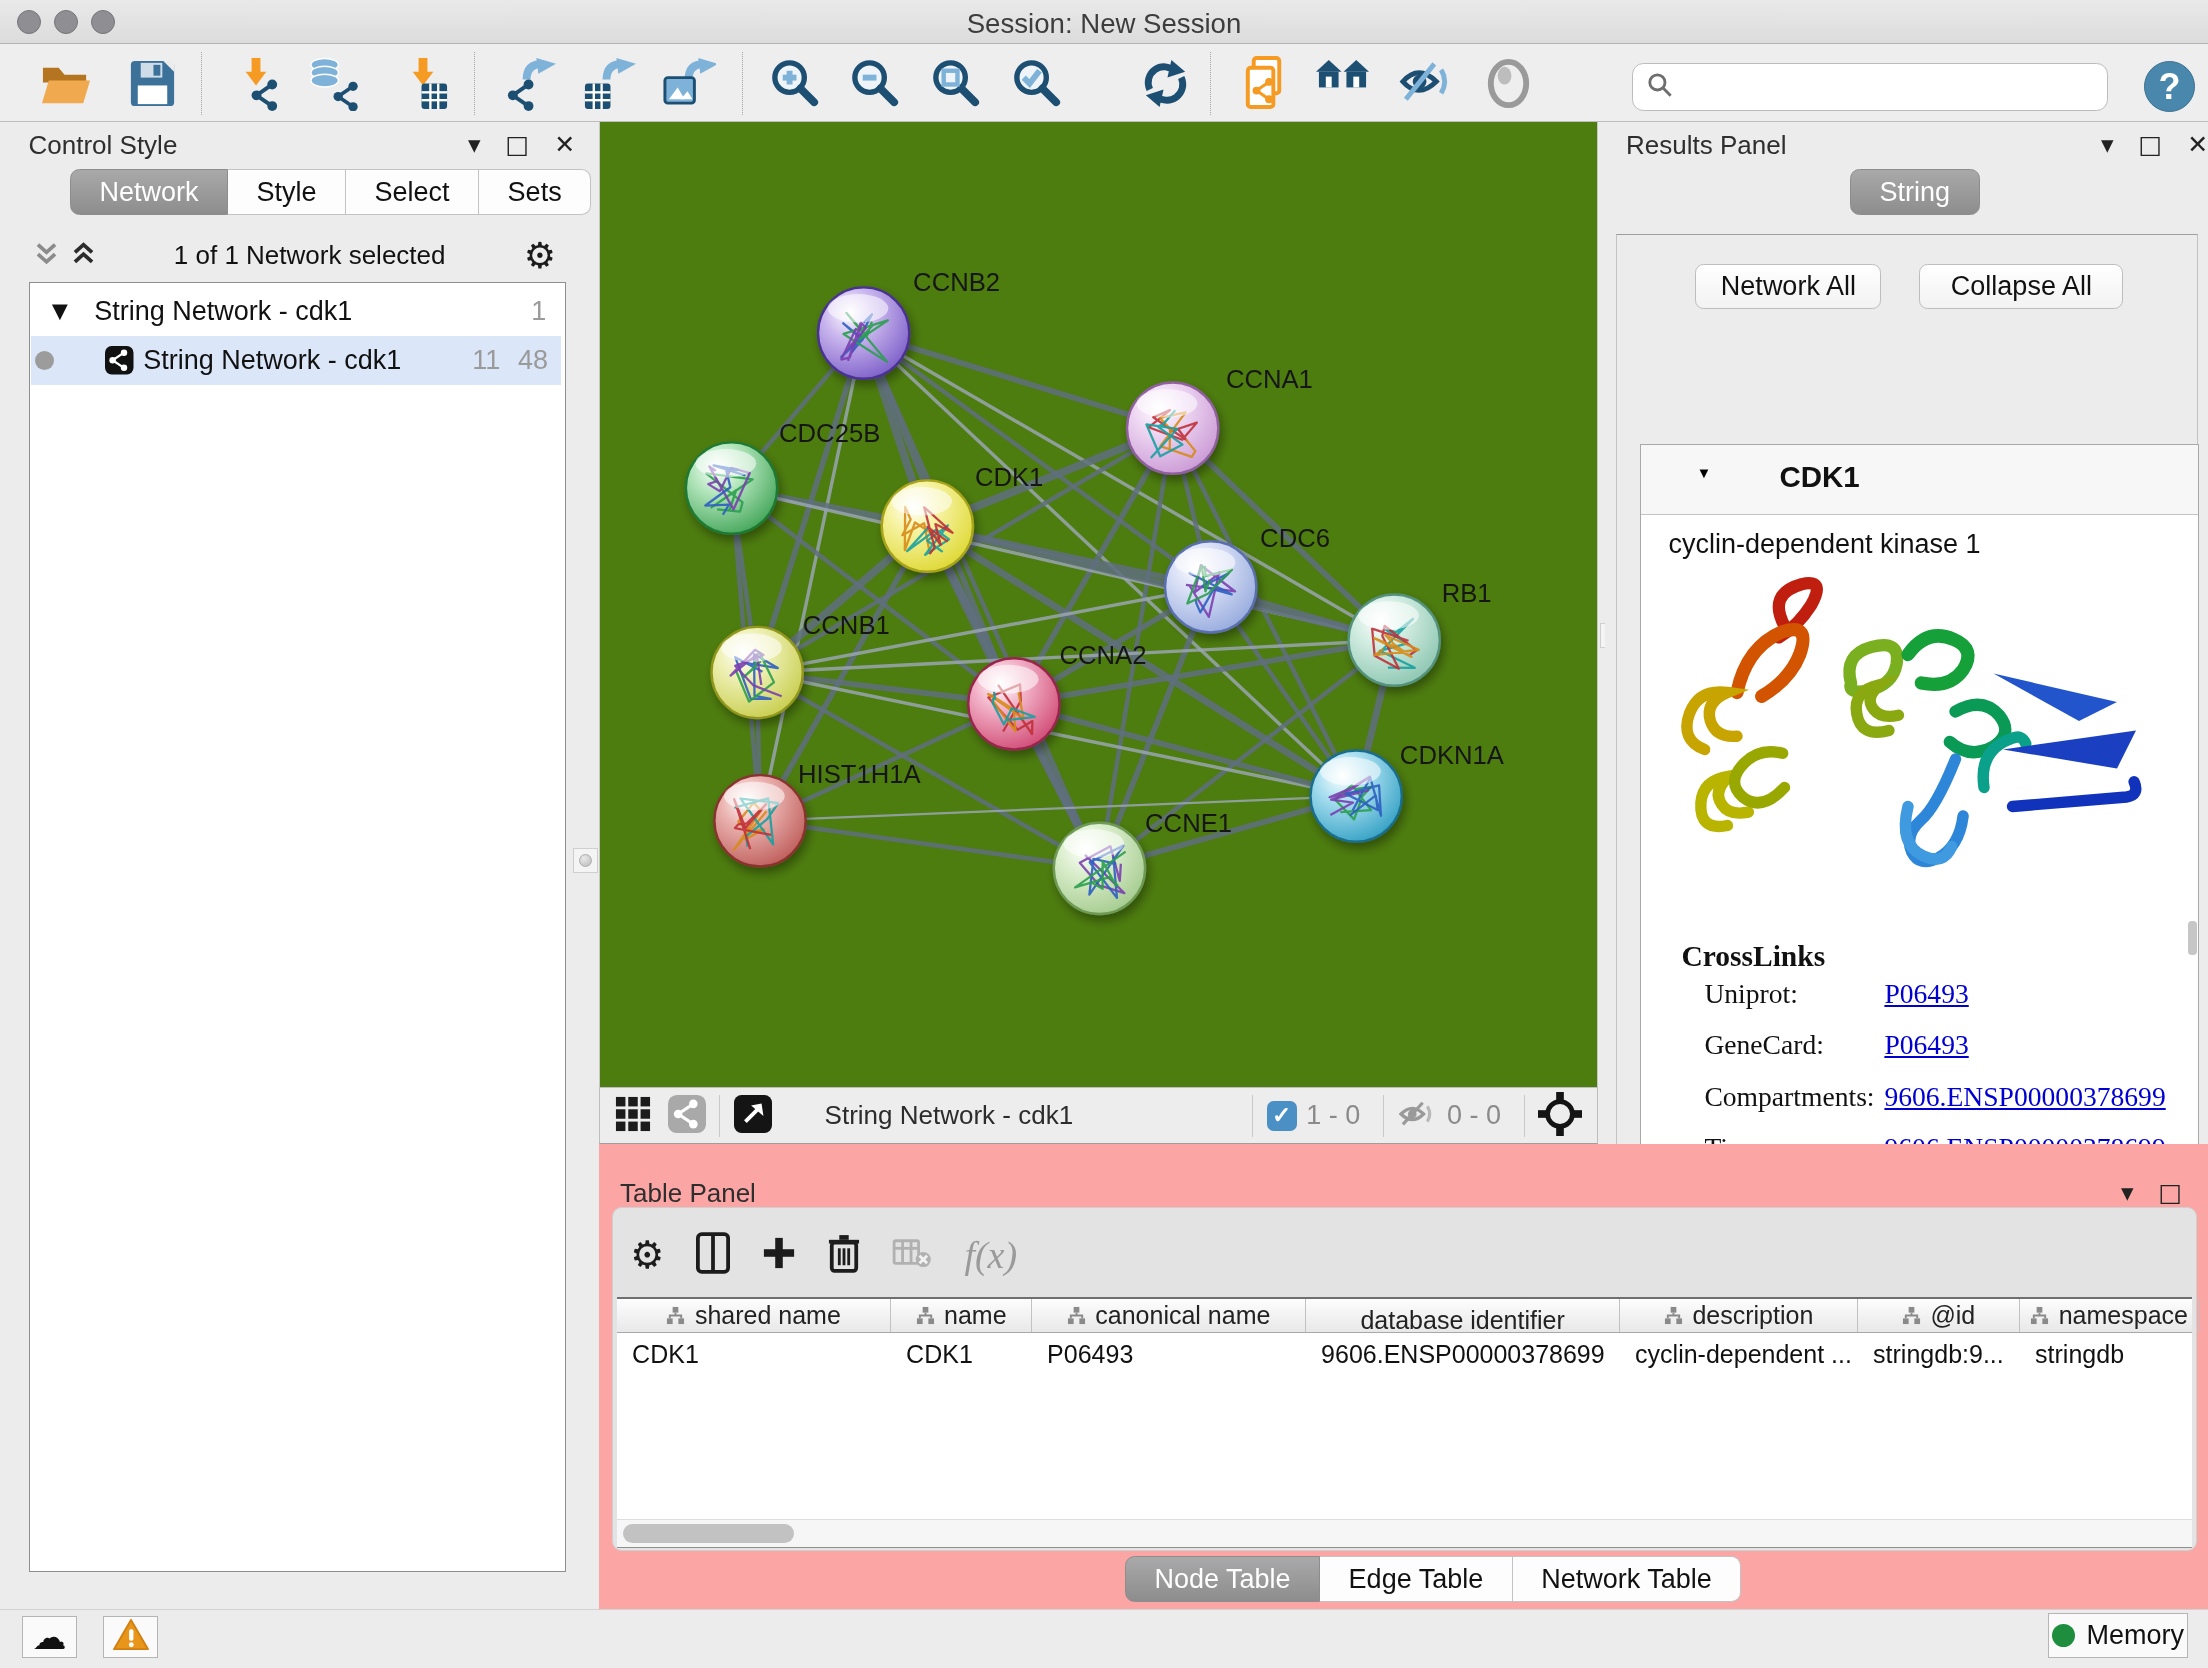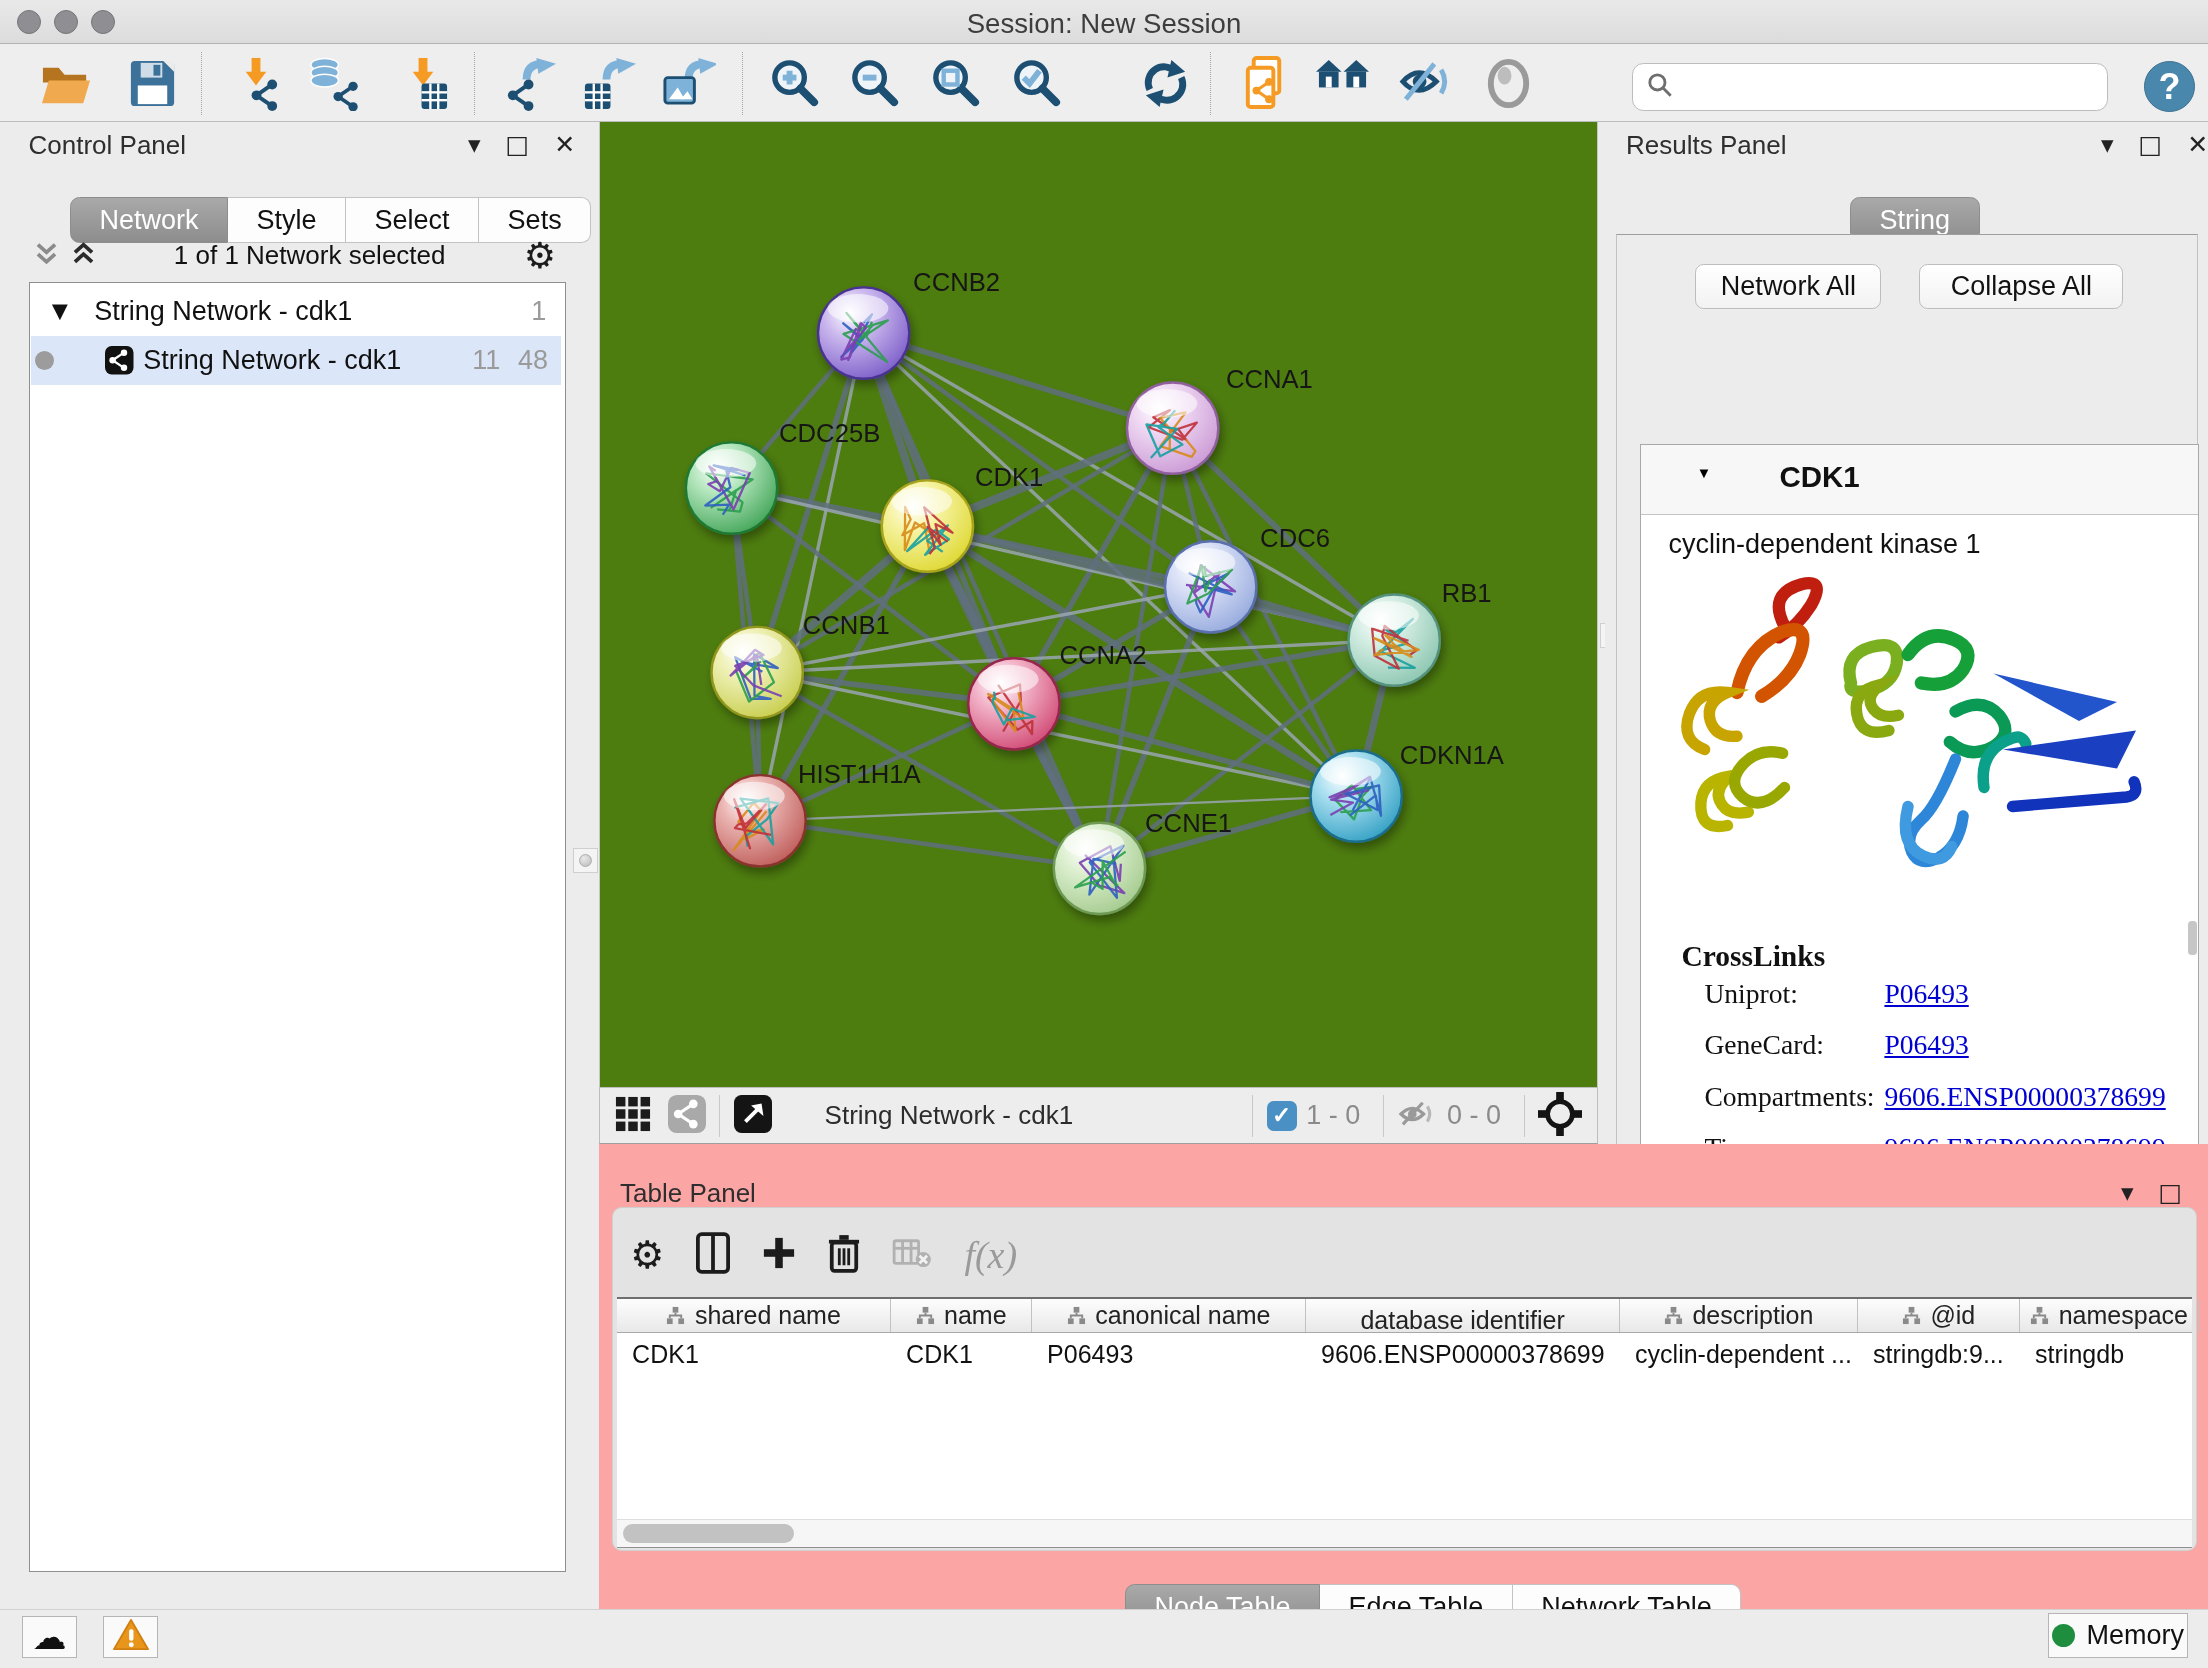--- a/index.html
+++ b/index.html
@@ -30,21 +30,21 @@
   #help-btn { position:absolute; left:2144px; top:17px; width:51px; height:51px; border-radius:50%;
     background:#4a87ad; color:#fff; font-size:36px; font-weight:bold; display:flex;
     align-items:center; justify-content:center; border:1.9px solid #39708f; }
   
   .panel-title { font-size:26px; color:#2e2e2e; }
   .panel-ctrls { position:absolute; display:flex; gap:25px; align-items:center; color:#222; }
   .pc { font-size:25px; line-height:25px; font-family:"DejaVu Sans",sans-serif; }
   
   .tabset { position:absolute; display:flex; }
   .tab { height:46px; padding:0 28.5px; background:#fdfdfd; border:1px solid #c3c3c3;
-    border-left:none; font-size:27px; color:#111; display:flex; align-items:center;margin-top:28px; }
+    border-left:none; font-size:27px; color:#111; display:flex; align-items:center; }
   .tab:first-child { border-left:1px solid #c3c3c3; border-radius:9.5px 0 0 9.5px; }
   .tab:last-child { border-radius:0 9.5px 9.5px 0; }
   .tab.active { background:linear-gradient(#a9a9a9,#8d8d8d); color:#fff; border-color:#8d8d8d; }
   
   .mac-btn { background:linear-gradient(#ffffff,#f2f2f2); border:1px solid #bdbdbd; border-radius:8.6px;
     font-size:27px; color:#111; display:flex; align-items:center; justify-content:center; }
   
   #control-panel { position:absolute; left:0; top:122px; width:571px; height:1488px; background:#ececec; }
   #cp-listbox { position:absolute; left:28.5px; top:160px; width:537px; height:1290px;
     background:#fff; border:1.9px solid #8f8f8f; }
@@ -303,21 +303,21 @@
           </svg>
       </span>
       <input id="search-input" placeholder="" style="">
     </div>
     <div id="help-btn">
         <span>?</span>
       </div>
   </div>
 
   <div id="control-panel">
-    <div style="position:absolute;left:28.5px;top:7.6px" class="panel-title">Control Panel</div>
+    <div style="position:absolute;left:28.5px;top:7.6px" class="panel-title">Control Style</div>
     <div class="panel-ctrls" style="left:468px;top:9.5px">
       <span class="pc">▾</span>
       <span class="pc">□</span>
       <span class="pc" style="font-weight:bold">✕</span>
     </div>
     <div class="tabset" style="left:70px;top:47px" id="cp-tabs">
         <span class="tab active">Network</span>
         <span class="tab">Style</span>
         <span class="tab">Select</span>
         <span class="tab">Sets</span>

